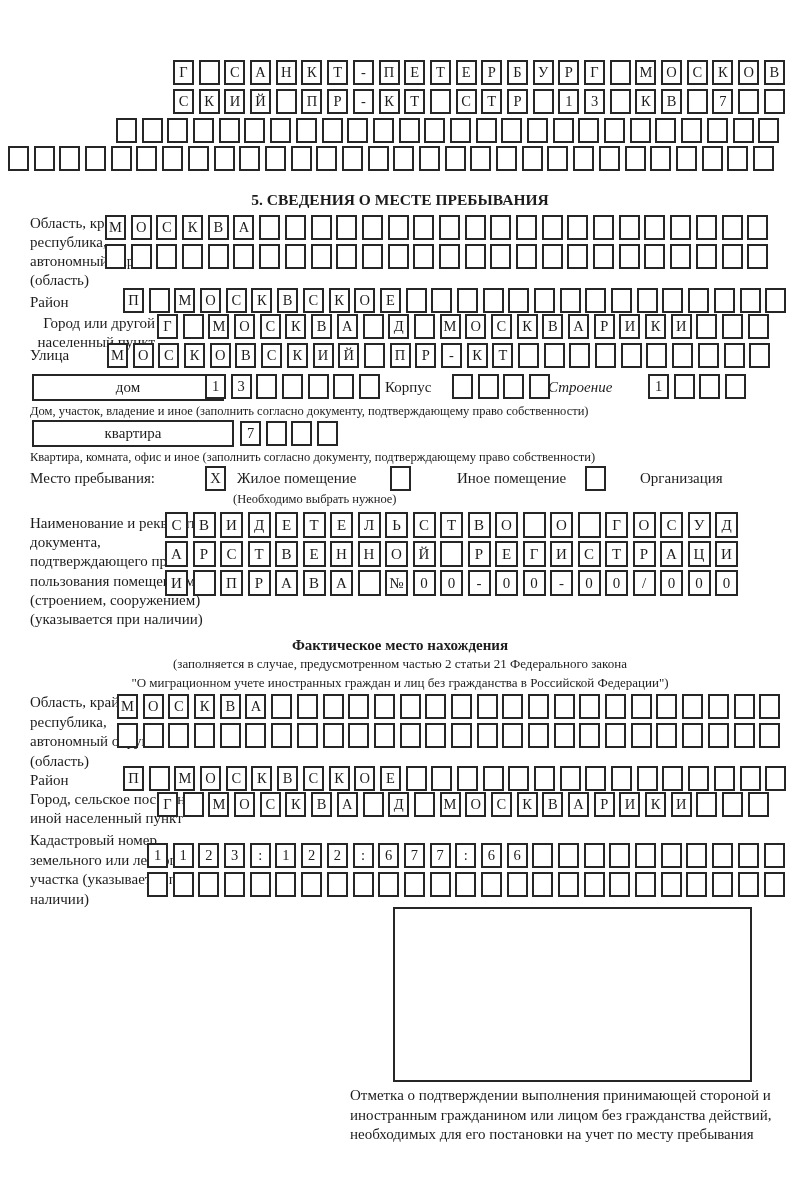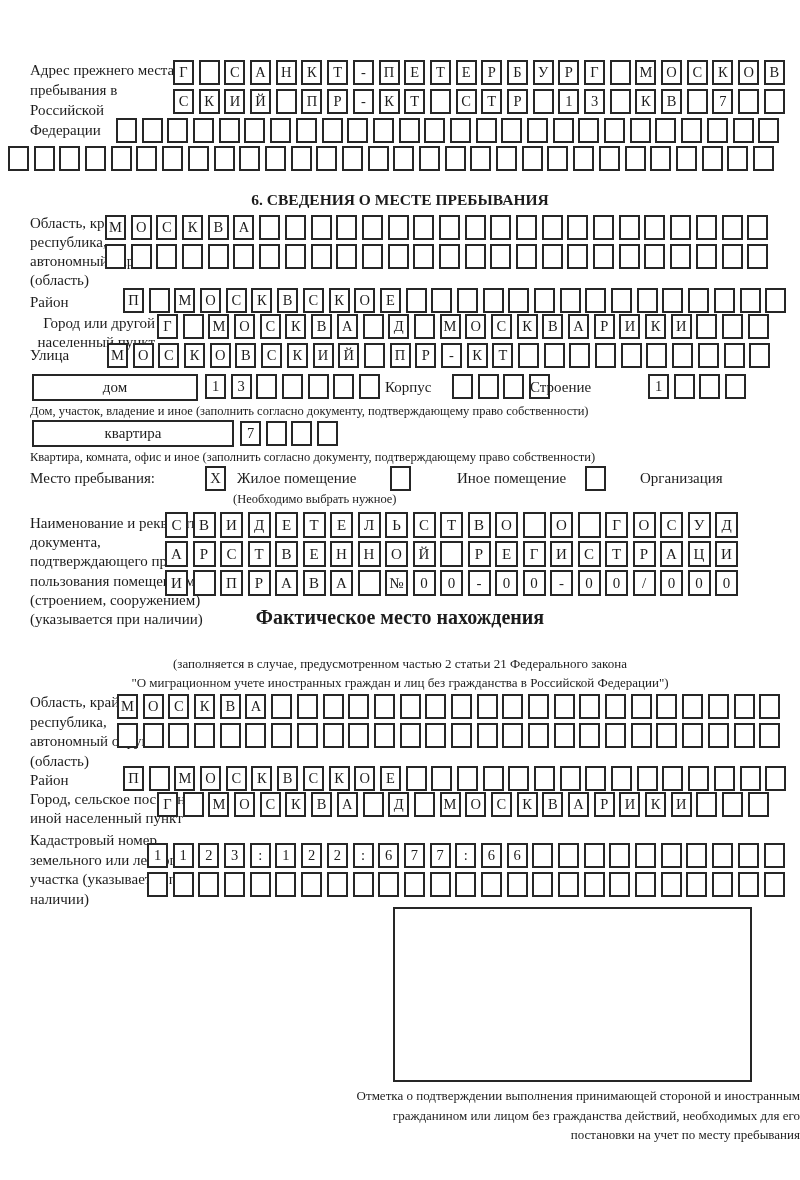--- a/index.html
+++ b/index.html
@@ -13,29 +13,28 @@
   .cellrow{display:flex;}
   .cell{box-sizing:border-box;flex:0 0 auto;width:21px;height:25px;border:2px solid #262626;
         margin-right:4.7px;display:flex;align-items:center;justify-content:center;
         font-size:14.5px;line-height:1;background:#fff;}
   .docrow .cell{width:23px;height:26px;margin-right:4.5px;font-size:15px;}
   .bigbox{box-sizing:border-box;border:2px solid #262626;display:flex;align-items:center;
           justify-content:center;font-size:15px;background:#fff;}
   .chk{box-sizing:border-box;width:21px;height:25px;border:2px solid #262626;display:flex;
        align-items:center;justify-content:center;font-size:14.5px;background:#fff;}
   .stampbox{box-sizing:border-box;border:2px solid #262626;background:#fff;}
-  .cap{font-size:13px;line-height:19.5px;text-align:right;}
+  .cap{font-size:15px;line-height:19.5px;text-align:left;}
 </style>
 </head>
 <body>
 
 <div class="page">
 
 
-  <div class="abs lbl" style="top:60px;left:30px;width:145px;">Адрес прежнего места пребывания в Российской Федерации</div>
   <div class="abs cellrow" style="top:60px;left:173px;">
       <div class="cell">Г</div>
       <div class="cell"></div>
       <div class="cell">С</div>
       <div class="cell">А</div>
       <div class="cell">Н</div>
       <div class="cell">К</div>
       <div class="cell">Т</div>
       <div class="cell">-</div>
       <div class="cell">П</div>
@@ -135,21 +134,21 @@
       <div class="cell"></div>
       <div class="cell"></div>
       <div class="cell"></div>
       <div class="cell"></div>
       <div class="cell"></div>
       <div class="cell"></div>
       <div class="cell"></div>
       <div class="cell"></div>
     </div>
 
-  <div class="abs title center" style="top:191px;">6. СВЕДЕНИЯ О МЕСТЕ ПРЕБЫВАНИЯ</div>
+  <div class="abs title center" style="top:191px;">5. СВЕДЕНИЯ О МЕСТЕ ПРЕБЫВАНИЯ</div>
 
   <div class="abs lbl" style="top:214px;left:30px;width:122px;line-height:19px;">Область, край, республика, автономный округ (область)</div>
   <div class="abs cellrow" style="top:215px;left:105px;">
       <div class="cell">М</div>
       <div class="cell">О</div>
       <div class="cell">С</div>
       <div class="cell">К</div>
       <div class="cell">В</div>
       <div class="cell">А</div>
       <div class="cell"></div>
@@ -283,38 +282,38 @@
       <div class="cell"></div>
       <div class="cell"></div>
       <div class="cell"></div>
       <div class="cell"></div>
       <div class="cell"></div>
       <div class="cell"></div>
       <div class="cell"></div>
       <div class="cell"></div>
     </div>
 
-  <div class="abs bigbox" style="top:374px;left:32px;width:166px;height:27px;">дом</div>
+  <div class="abs bigbox" style="top:374px;left:32px;width:192px;height:27px;">дом</div>
   <div class="abs cellrow" style="top:374px;left:205px;">
       <div class="cell">1</div>
       <div class="cell">3</div>
       <div class="cell"></div>
       <div class="cell"></div>
       <div class="cell"></div>
       <div class="cell"></div>
       <div class="cell"></div>
     </div>
   <div class="abs lbl" style="top:377px;left:385px;">Корпус</div>
   <div class="abs cellrow" style="top:374px;left:452px;">
       <div class="cell"></div>
       <div class="cell"></div>
       <div class="cell"></div>
       <div class="cell"></div>
     </div>
-  <div class="abs lbl" style="top:377px;left:530px;">Строение</div>
+  <div class="abs lbl" style="top:377px;left:548px;font-style:italic;">Строение</div>
   <div class="abs cellrow" style="top:374px;left:648px;">
       <div class="cell">1</div>
       <div class="cell"></div>
       <div class="cell"></div>
       <div class="cell"></div>
     </div>
   <div class="abs note" style="top:404px;left:30px;">Дом, участок, владение и иное (заполнить согласно документу, подтверждающему право собственности)</div>
 
   <div class="abs bigbox" style="top:420px;left:32px;width:202px;height:27px;">квартира</div>
   <div class="abs cellrow" style="top:421px;left:240px;">
@@ -398,21 +397,21 @@
       <div class="cell">0</div>
       <div class="cell">-</div>
       <div class="cell">0</div>
       <div class="cell">0</div>
       <div class="cell">/</div>
       <div class="cell">0</div>
       <div class="cell">0</div>
       <div class="cell">0</div>
     </div>
 
-  <div class="abs title center" style="top:606px;font-size:20px;">Фактическое место нахождения</div>
+  <div class="abs title center" style="top:637px;font-size:15px;">Фактическое место нахождения</div>
   <div class="abs center" style="top:656px;font-size:13px;">(заполняется в случае, предусмотренном частью 2 статьи 21 Федерального закона</div>
   <div class="abs center" style="top:675px;font-size:13px;">"О миграционном учете иностранных граждан и лиц без гражданства в Российской Федерации")</div>
 
   <div class="abs lbl" style="top:693px;left:30px;width:150px;line-height:19.5px;">Область, край, республика, автономный округ (область)</div>
   <div class="abs cellrow" style="top:694px;left:117px;">
       <div class="cell">М</div>
       <div class="cell">О</div>
       <div class="cell">С</div>
       <div class="cell">К</div>
       <div class="cell">В</div>

